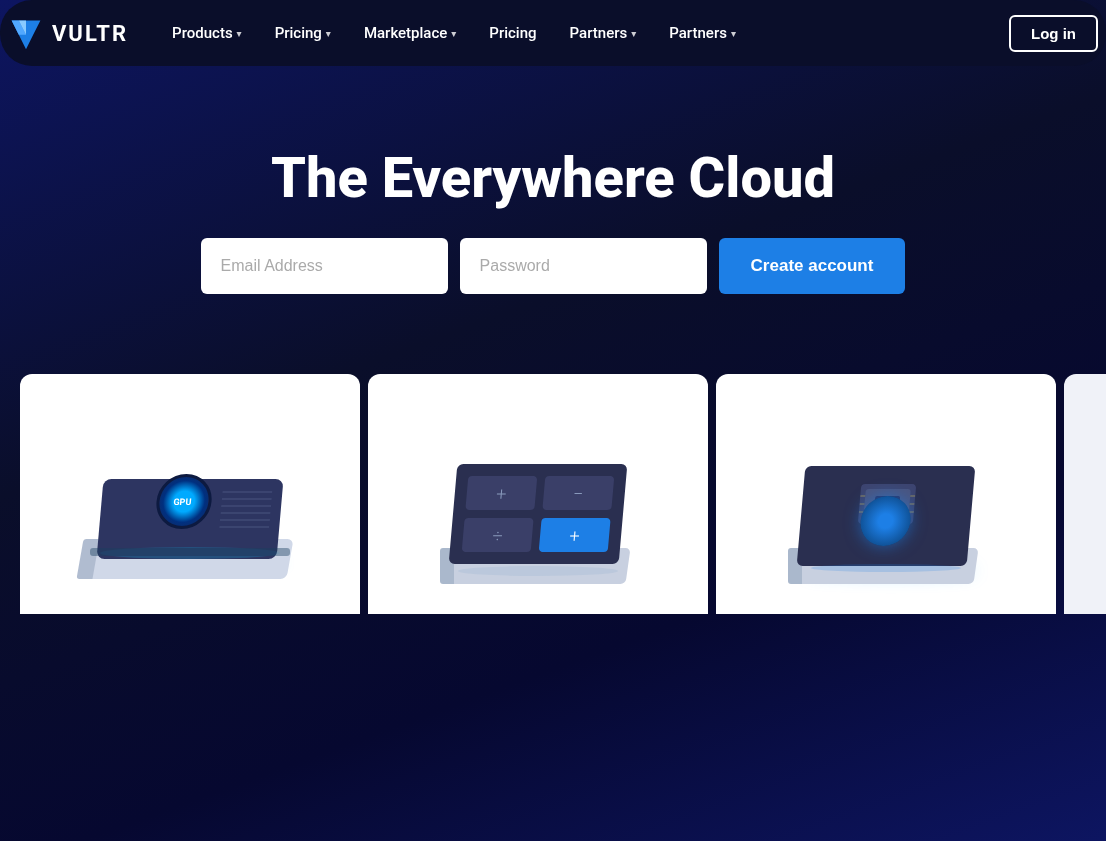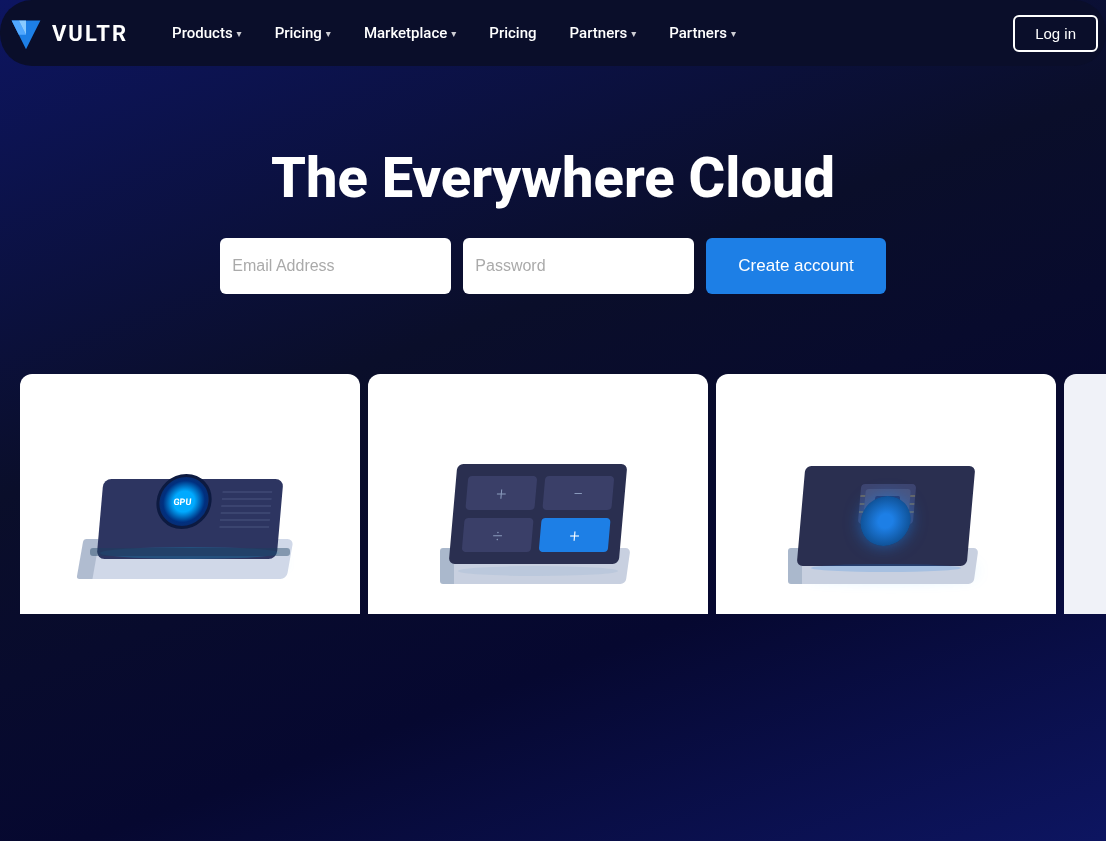--- a/index.html
+++ b/index.html
@@ -53,21 +53,21 @@
       white-space: nowrap;
       user-select: none;
     }
     .nav-chevron {
       font-size: 10px;
       opacity: 0.8;
     }
     .nav-login {
       color: #fff;
       font-size: 15px;
-      font-weight: 400;
+      font-weight: 700;
       padding: 8px 20px;
       border: 2px solid #fff;
       border-radius: 6px;
       cursor: pointer;
       background: transparent;
       white-space: nowrap;
     }
 
     
     .hero {
@@ -106,35 +106,35 @@
       align-items: center;
       width: 100%;
       max-width: 760px;
       justify-content: center;
     }
     .hero-input {
       flex: 1;
       height: 56px;
       border-radius: 6px;
       border: none;
-      padding: 0 12px;
+      padding: 0 20px;
       font-size: 16px;
       color: #333;
       outline: none;
       background: #fff;
       max-width: 260px;
     }
     .hero-input::placeholder { color: #aaa; }
     .hero-btn {
       height: 56px;
       padding: 0 32px;
       background: #1d7fe6;
       color: #fff;
       font-size: 17px;
-      font-weight: 400;
+      font-weight: 700;
       border: none;
       border-radius: 6px;
       cursor: pointer;
       white-space: nowrap;
     }
 
     
     .cards-row {
       width: 100%;
       display: flex;

